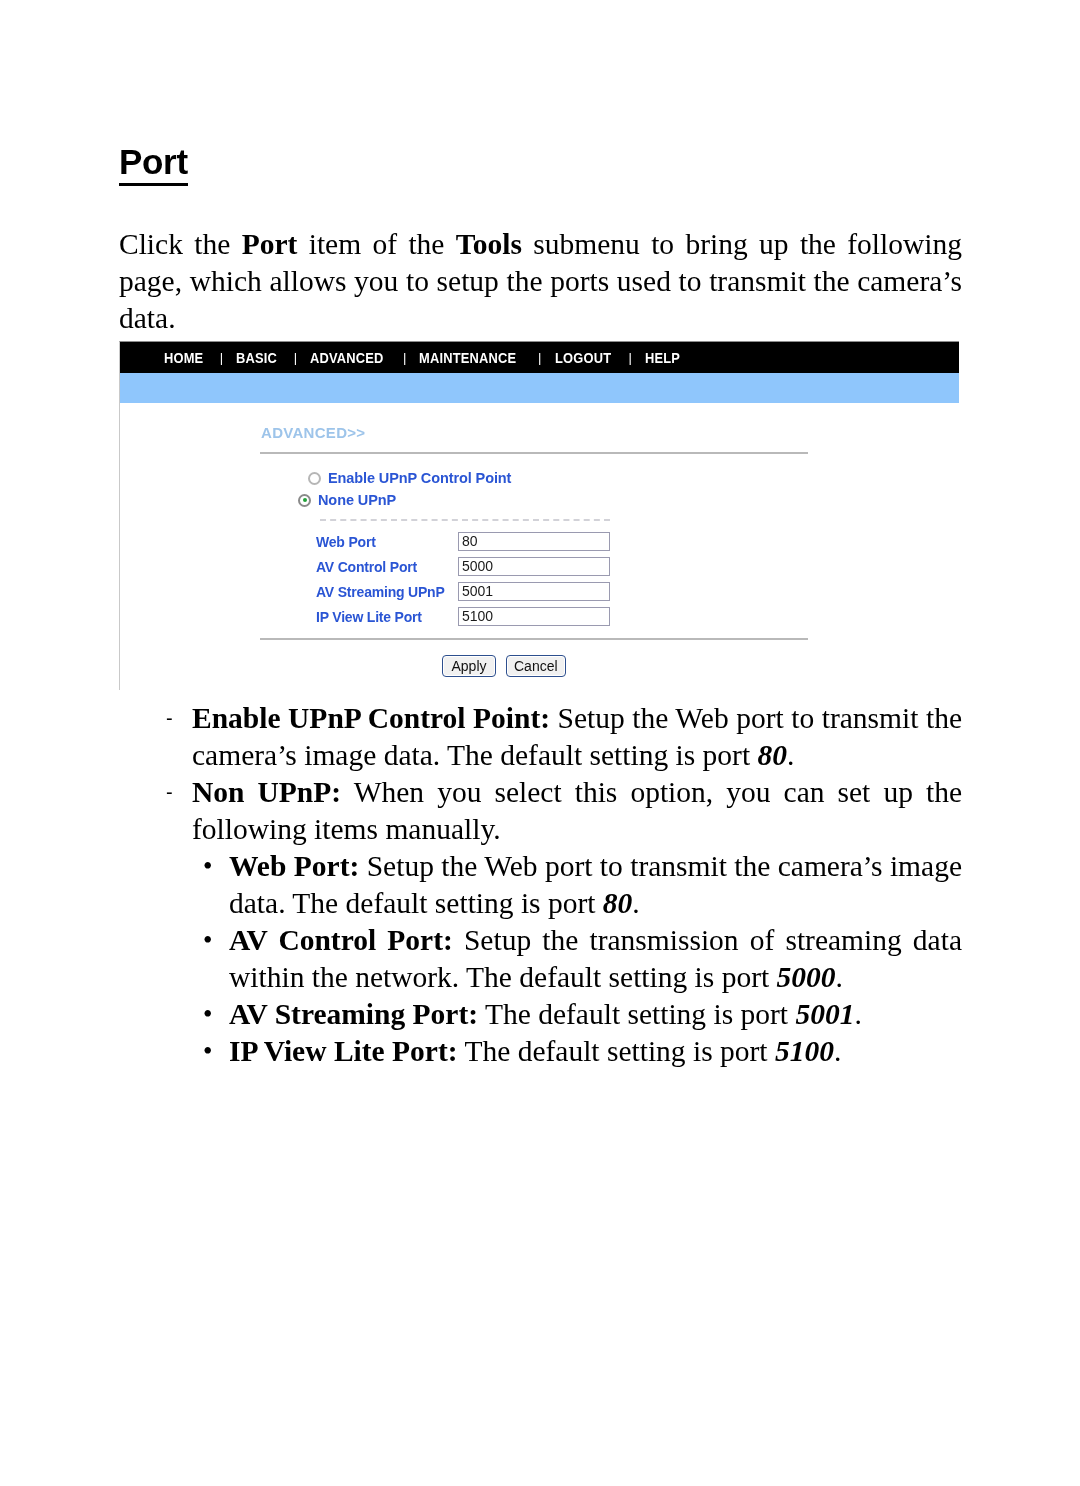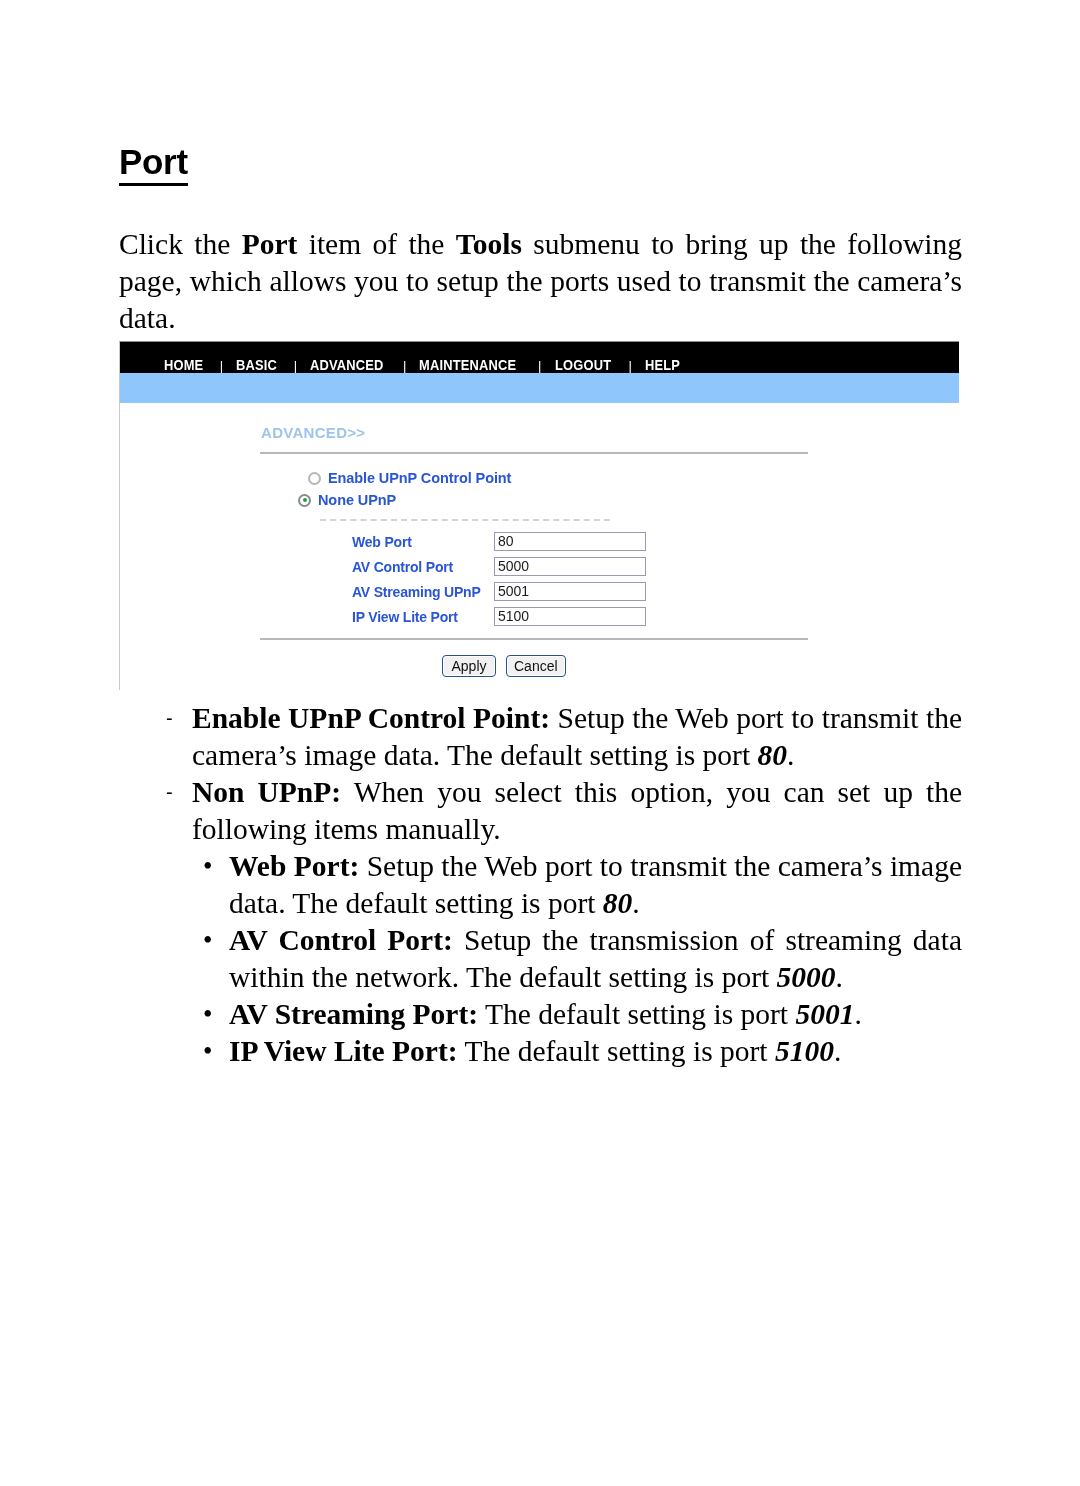--- a/index.html
+++ b/index.html
@@ -60,21 +60,21 @@
     height: 349px;
     background: #ffffff;
     box-sizing: border-box;
     border-top: 1px solid #8d8d8d;
     border-left: 1px solid #c9c9c9;
   }
   .shot-navbar {
     height: 31px;
     background: #000000;
     display: flex;
-    align-items: flex-end;
+    align-items: center;
     padding-left: 44px;
     box-sizing: border-box;
   }
   .nav-item {
     color: #ffffff;
     font-family: "Liberation Sans", sans-serif;
     font-weight: bold;
     font-size: 14px;
     letter-spacing: 0.2px;
     transform: scaleX(0.92);
@@ -168,21 +168,20 @@
     white-space: nowrap;
   }
   .field-label {
     width: 142px;
     color: #2a55d4;
     font-family: "Liberation Sans", sans-serif;
     font-weight: bold;
     font-size: 14px;
     letter-spacing: -0.2px;
     flex: 0 0 auto;
-    margin-left: 36px;
   }
   .field-input {
     width: 152px;
     height: 19px;
     background: #ffffff;
     border: 1px solid #9a9ab0;
     box-sizing: border-box;
     font-family: "Liberation Sans", sans-serif;
     font-size: 14px;
     color: #1a1a1a;

